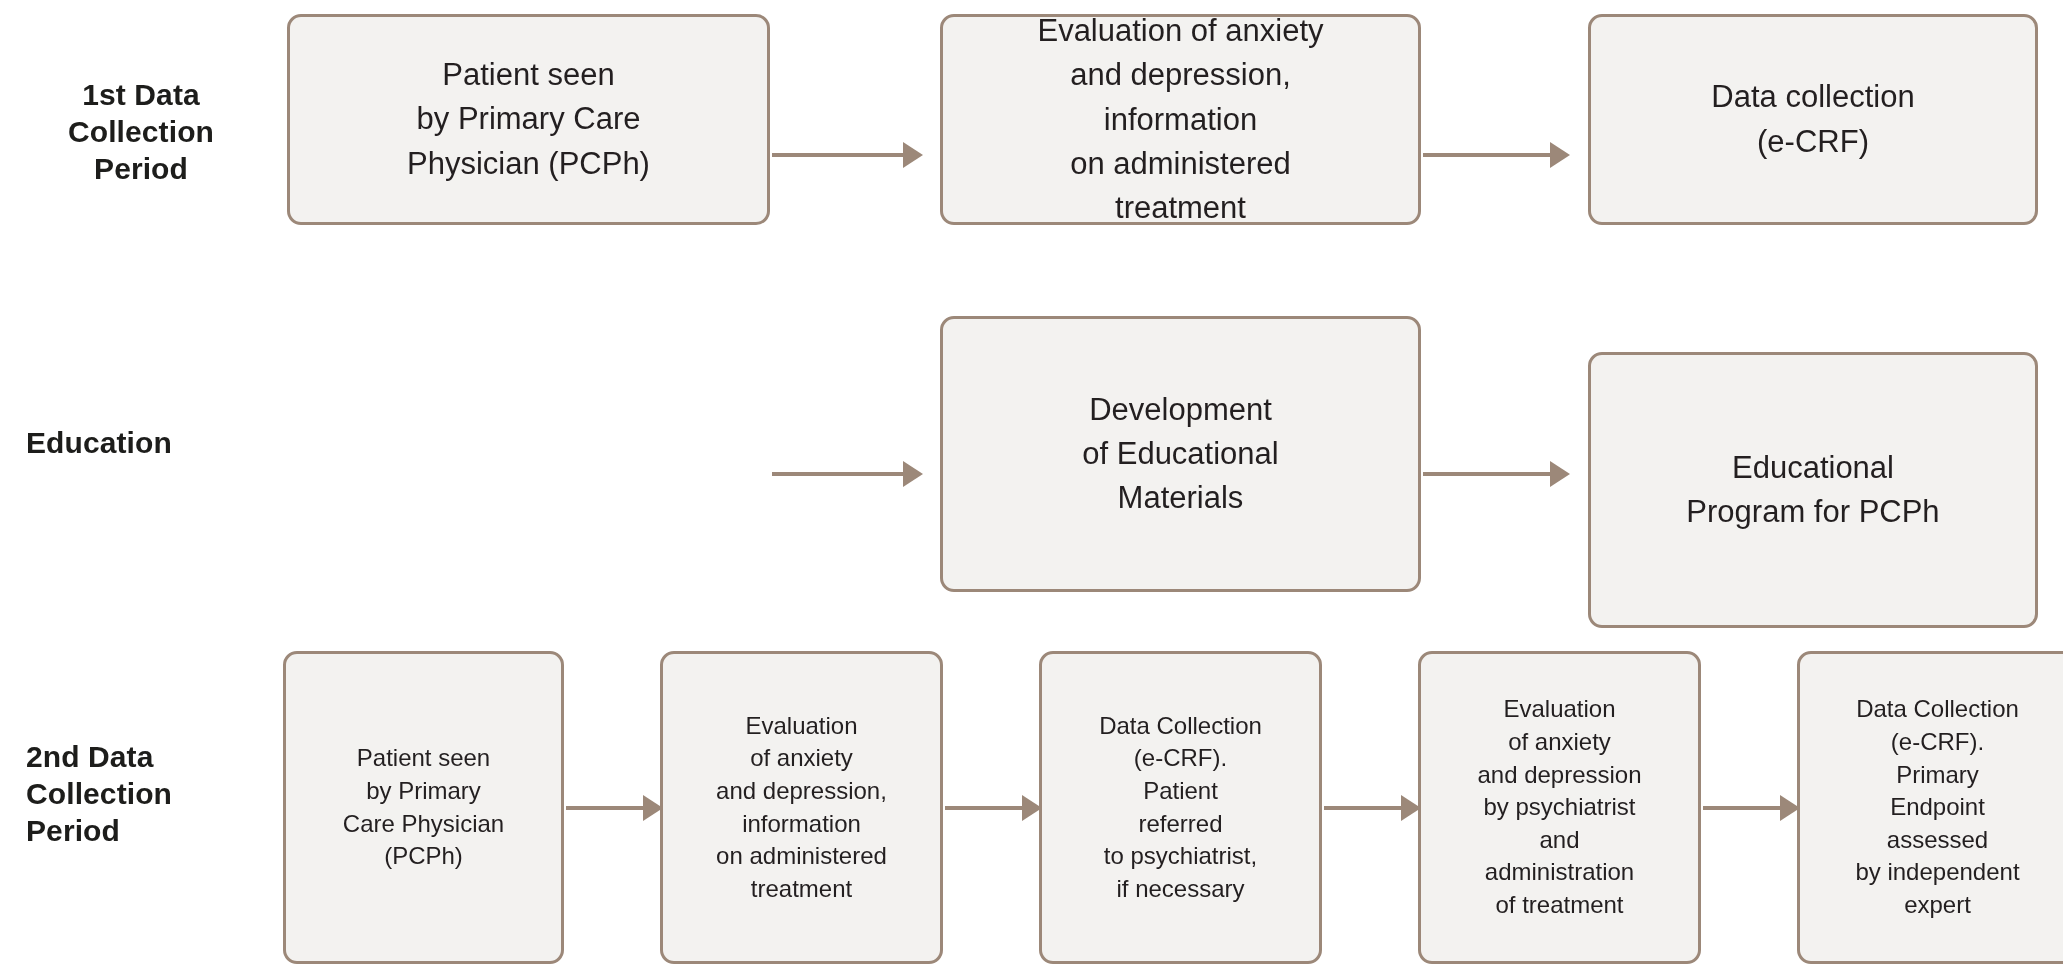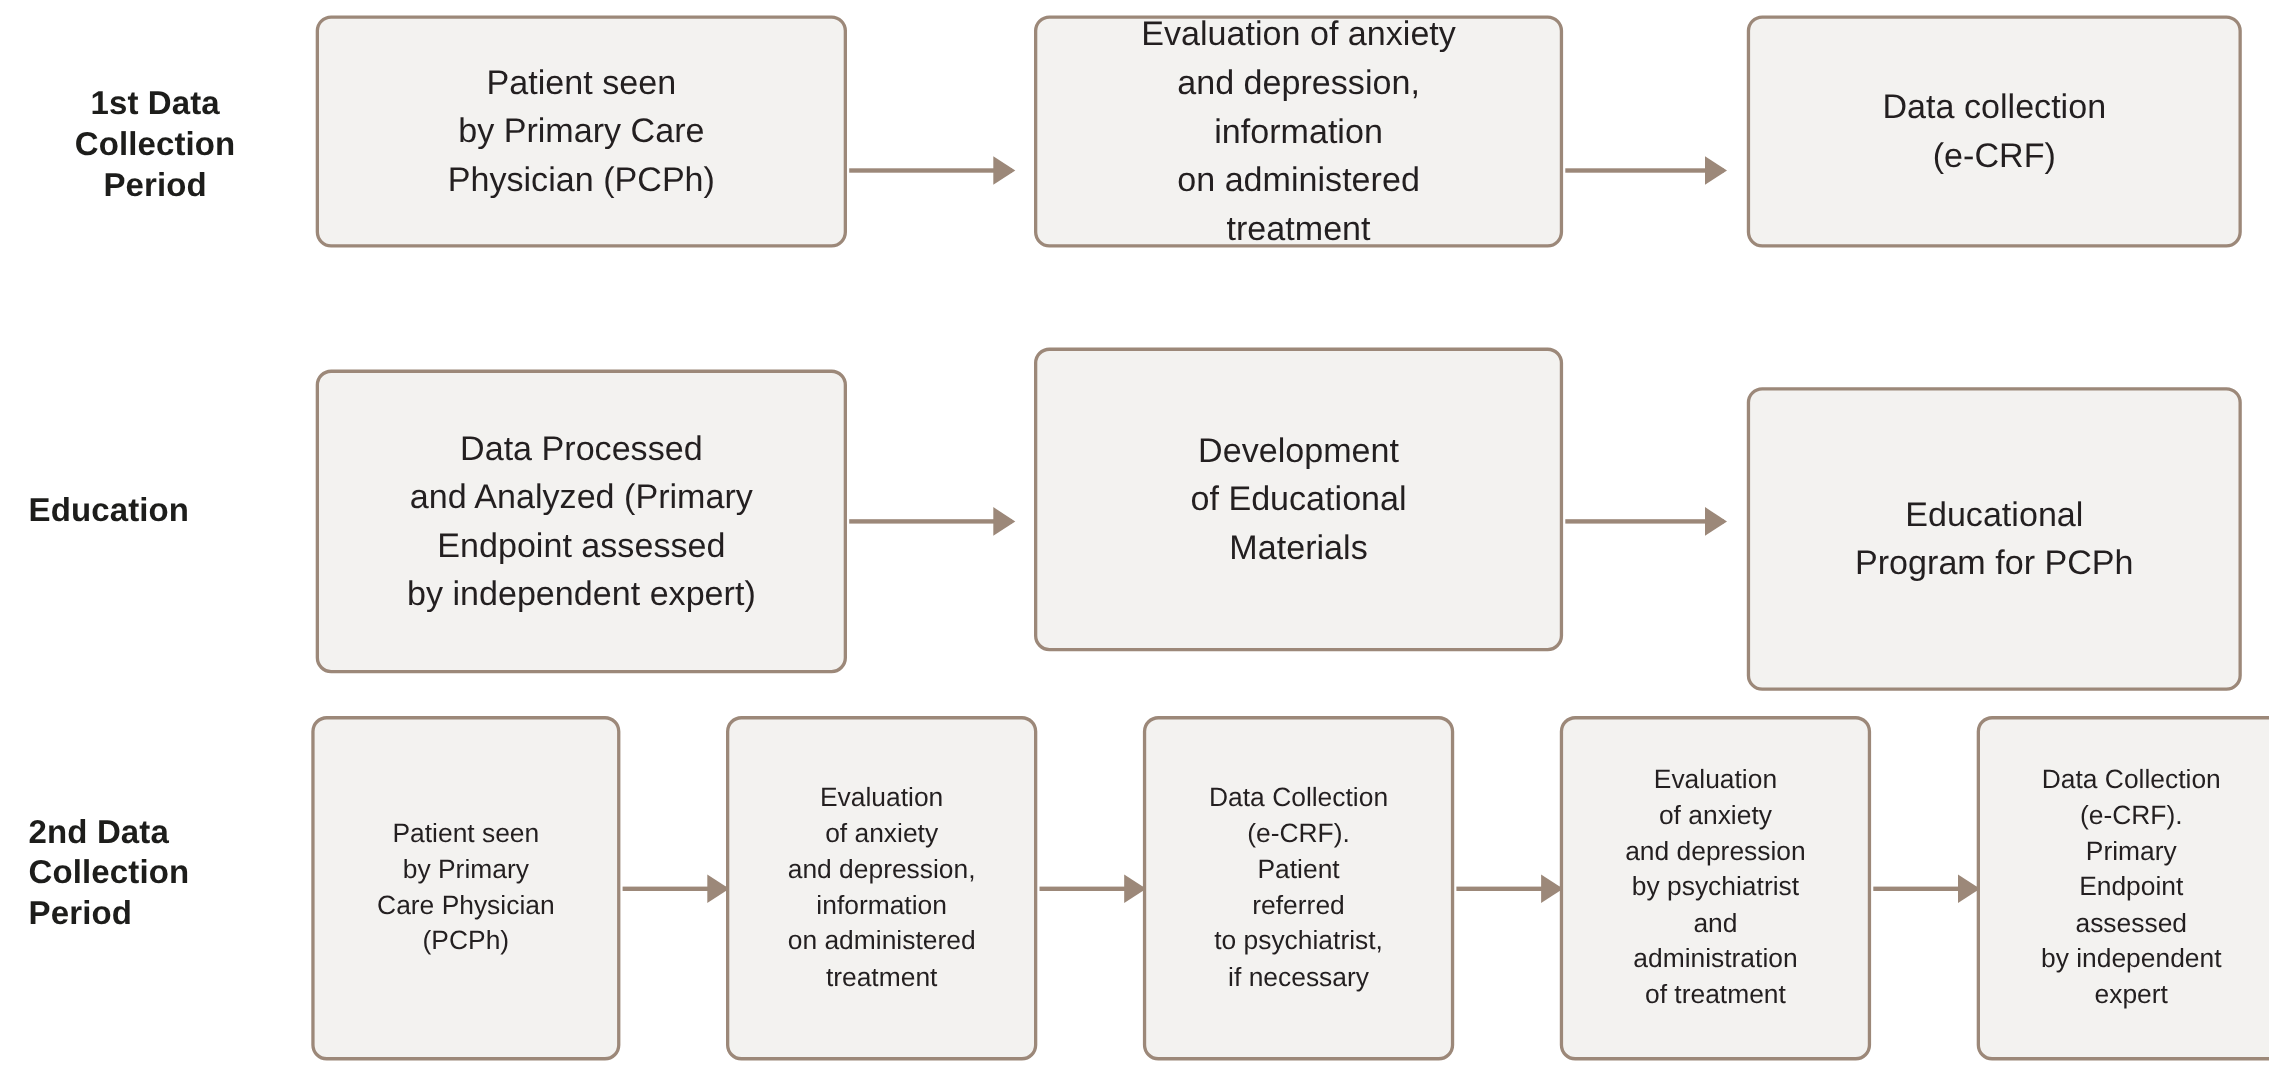--- a/index.html
+++ b/index.html
@@ -22,21 +22,21 @@
   
   .row-label {
     position: absolute;
     font-weight: bold;
     color: #1d1d1b;
     line-height: 1.24;
     letter-spacing: 0.1px;
     white-space: pre-line;
   }
   .row-label.r1 { left: 26px; top: 76px;  font-size: 30px; width: 230px; text-align: center; }
-  .row-label.r2 { left: 26px; top: 446px; font-size: 30px; width: 230px; }
+  .row-label.r2 { left: 26px; top: 424px; font-size: 30px; width: 230px; }
   .row-label.r3 { left: 26px; top: 738px; font-size: 30px; width: 230px; }
 
   
   .node {
     position: absolute;
     box-sizing: border-box;
     background: #f3f2f0;
     border: 3px solid #9c8879;
     border-radius: 14px;
     display: flex;
@@ -103,26 +103,20 @@
 
   <div class="arrow" style="left:1423px; top:153px; width:144px;"></div>
 
   <div class="node big" style="left:1588px; top:14px; width:450px; height:211px;">
     <span class="node-text">Data collection
 (e-CRF)</span>
   </div>
 
   <div class="row-label r2">Education</div>
 
-  <div class="node big" style="left:287px; top:336px; width:483px; height:276px;">
-    <span class="node-text">Data Processed
-and Analyzed (Primary
-Endpoint assessed
-by independent expert)</span>
-  </div>
 
   <div class="arrow" style="left:772px; top:472px; width:148px;"></div>
 
   <div class="node big" style="left:940px; top:316px; width:481px; height:276px;">
     <span class="node-text">Development
 of Educational
 Materials</span>
   </div>
 
   <div class="arrow" style="left:1423px; top:472px; width:144px;"></div>

